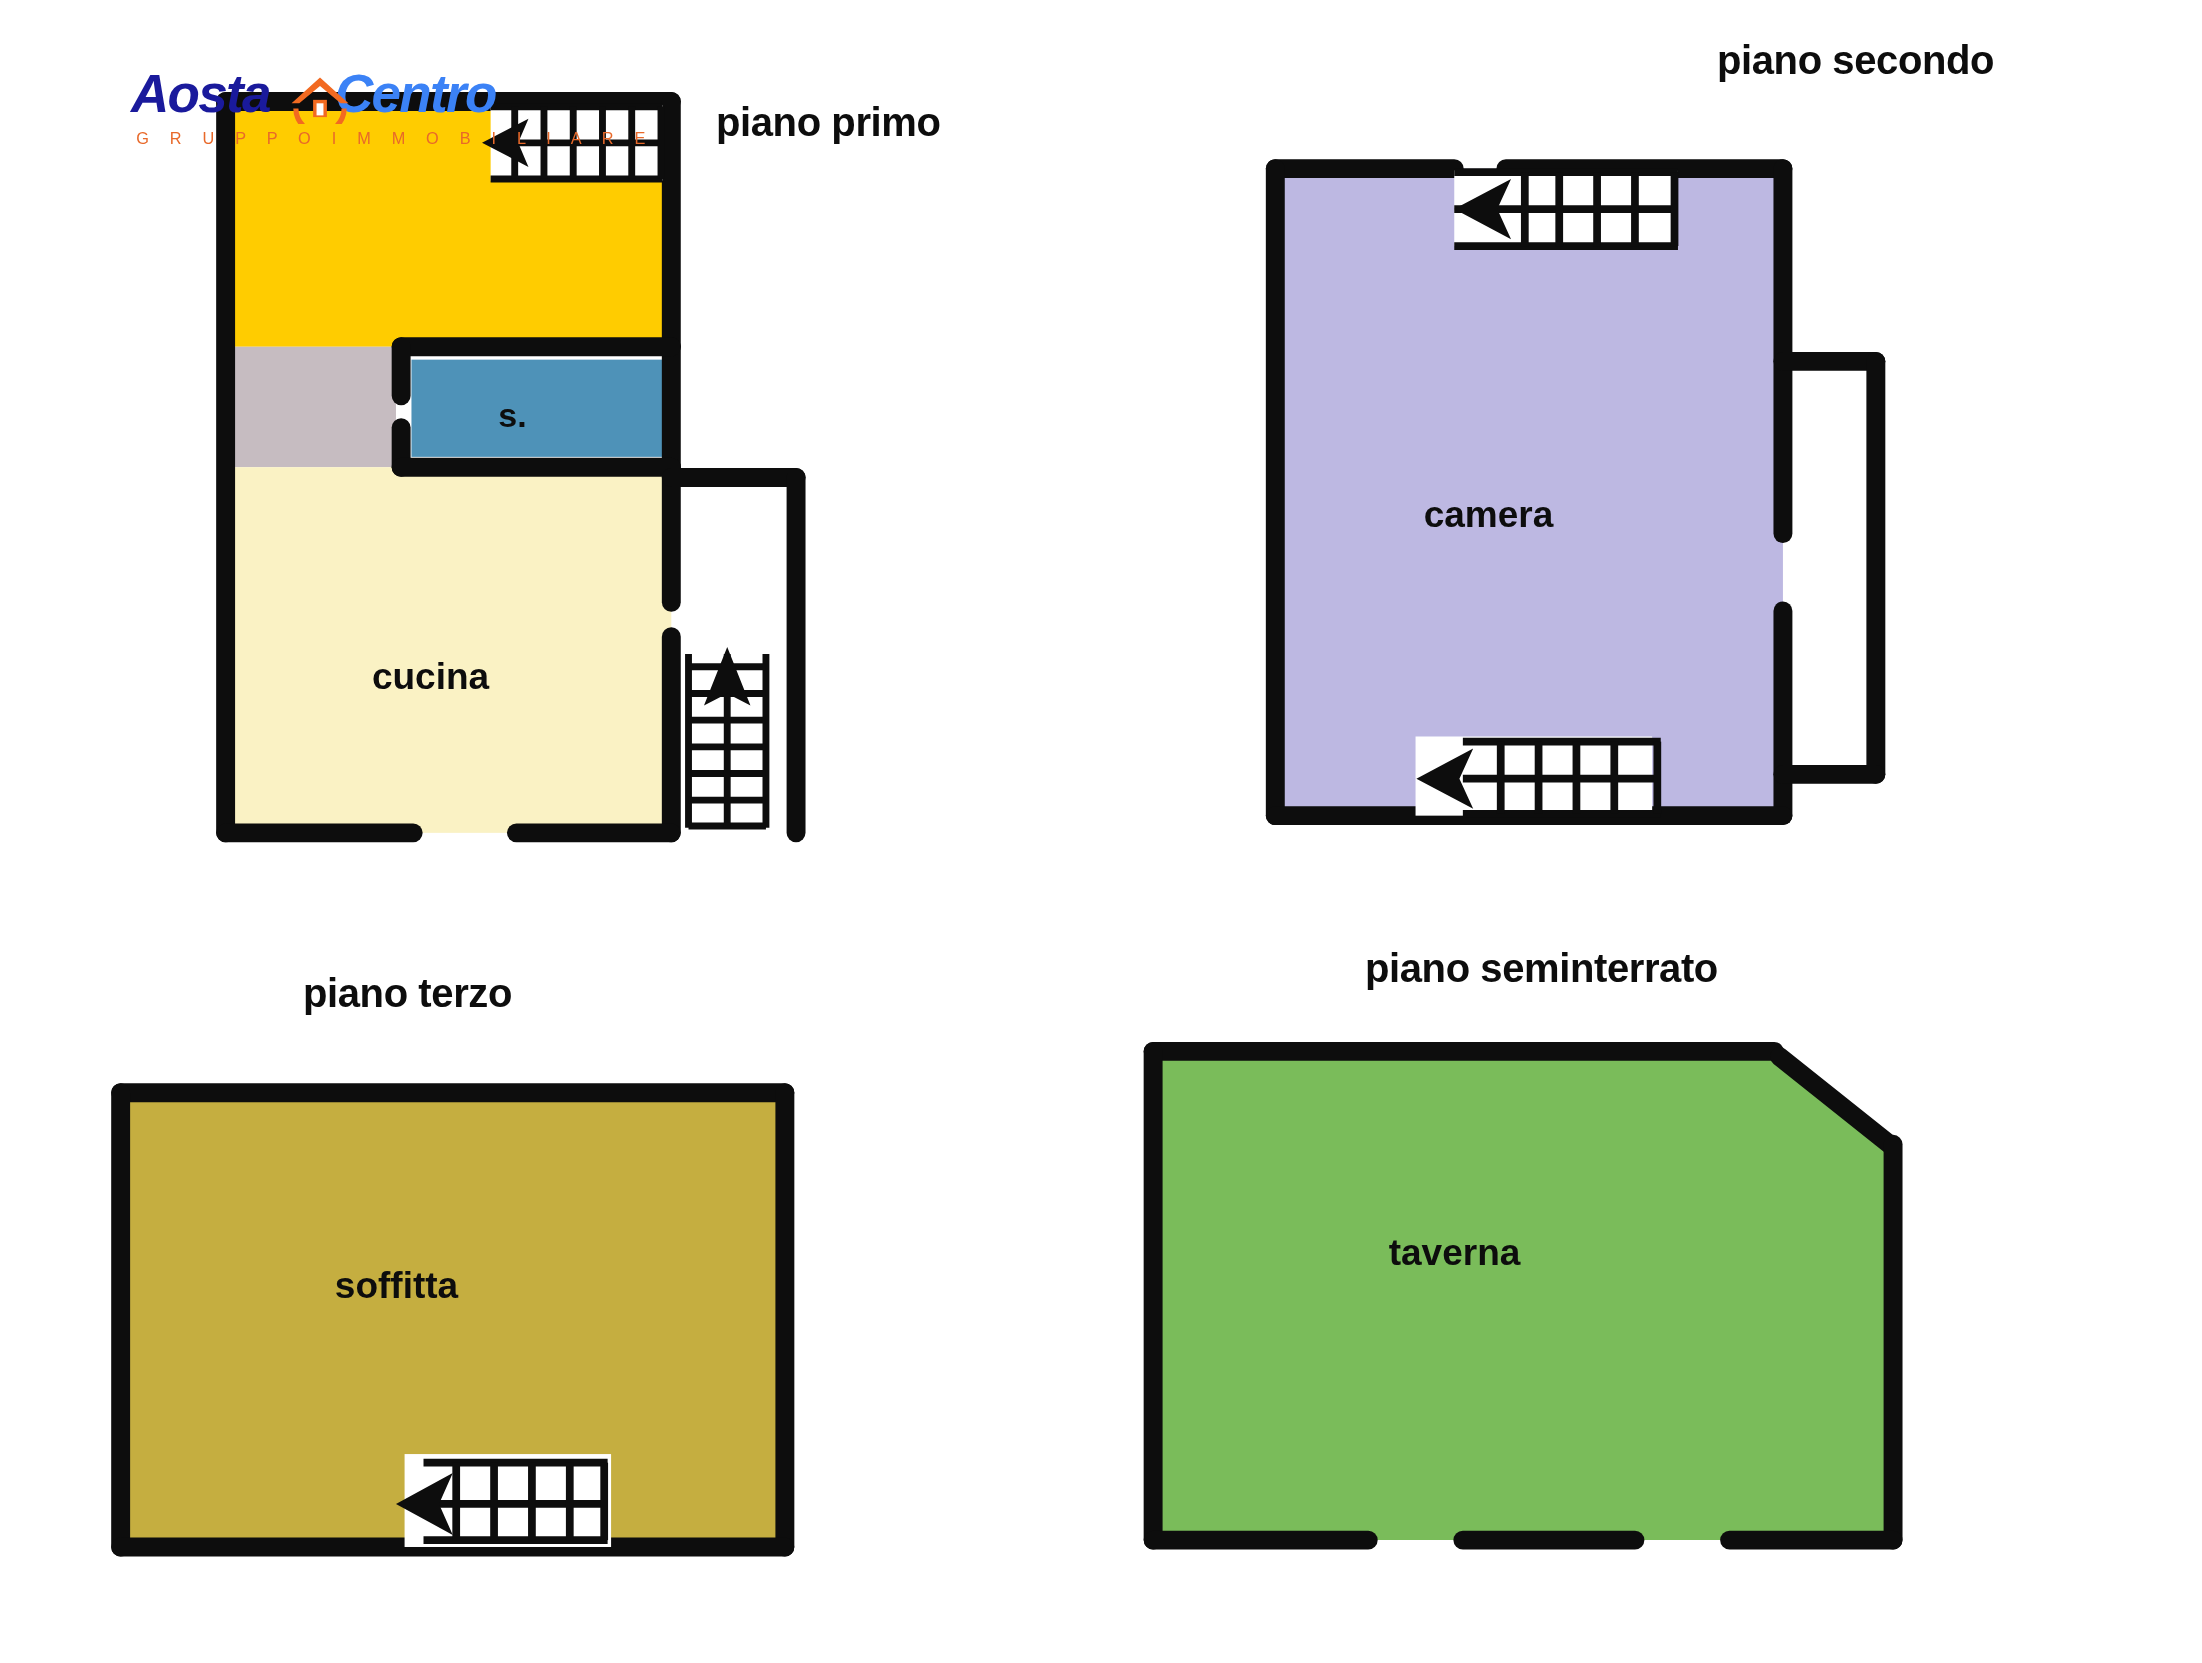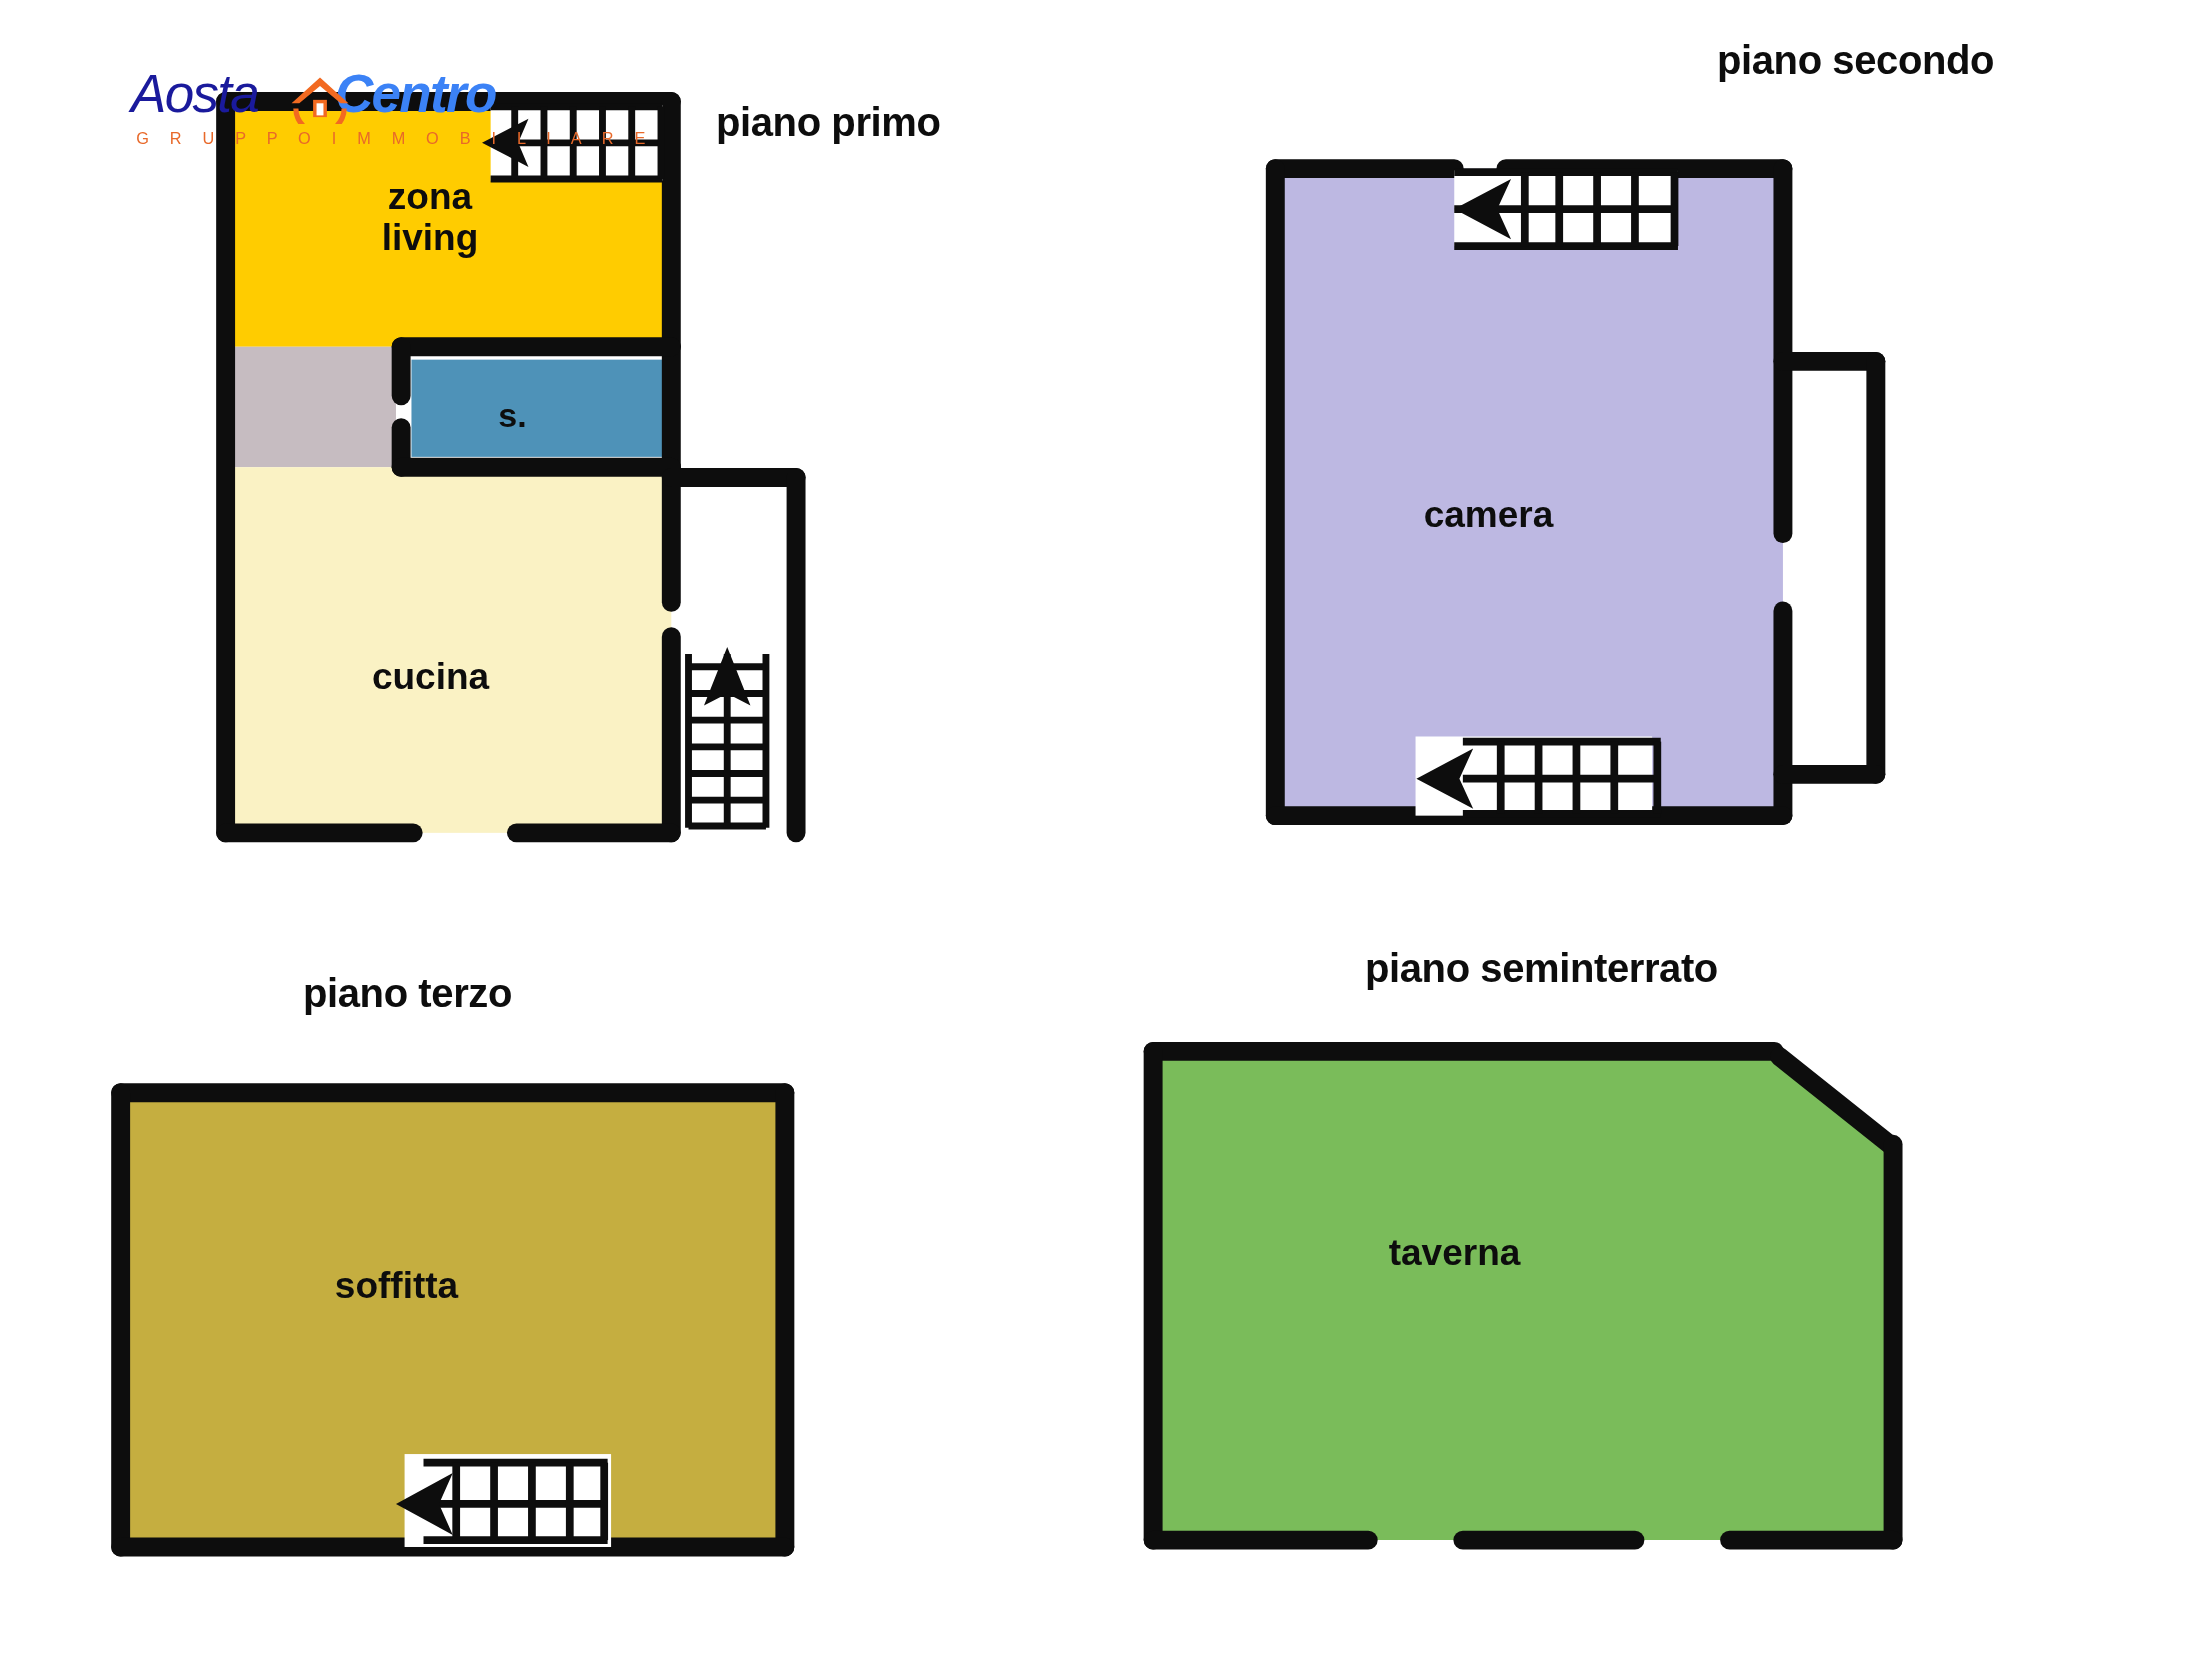--- a/index.html
+++ b/index.html
@@ -32,21 +32,21 @@
     top: 67px;
     width: 379px;
     height: 95px;
     z-index: 40;
   }
   .logo-word {
     position: absolute;
     left: 0;
     top: 0;
     font-family: "Liberation Sans", sans-serif;
-    font-weight: normal;
+    font-weight: bold;
     font-style: italic;
     font-size: 53px;
     letter-spacing: -1.7px;
     color: #1a1a9c;
     white-space: nowrap;
     line-height: 1;
   }
   .logo-word-b {
     position: absolute;
     left: 204px;
@@ -317,22 +317,20 @@
       <rect x="33" y="34" width="8" height="14" fill="#ffffff"></rect>
     </svg>
     <span class="logo-sub">G R U P P O   I M M O B I L I A R E</span>
   </div>
 
   <div class="plan-title" id="title-primo">piano primo</div>
   <div class="plan-title" id="title-secondo">piano secondo</div>
   <div class="plan-title" id="title-terzo">piano terzo</div>
   <div class="plan-title" id="title-seminterr">piano seminterrato</div>
 
-  <div class="room-label" id="label-zona-living">zona
-living</div>
   <div class="room-label" id="label-s">s.</div>
   <div class="room-label" id="label-cucina">cucina</div>
   <div class="room-label" id="label-camera">camera</div>
   <div class="room-label" id="label-soffitta">soffitta</div>
   <div class="room-label" id="label-taverna">taverna</div>
 
 </div>
 
 
 </body></html>

